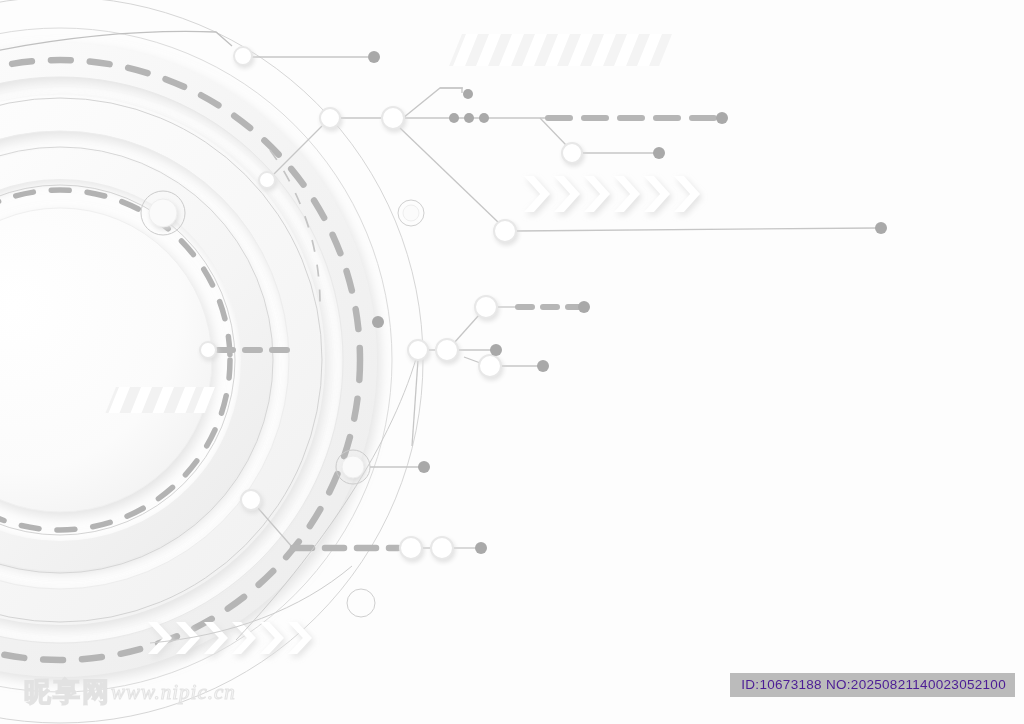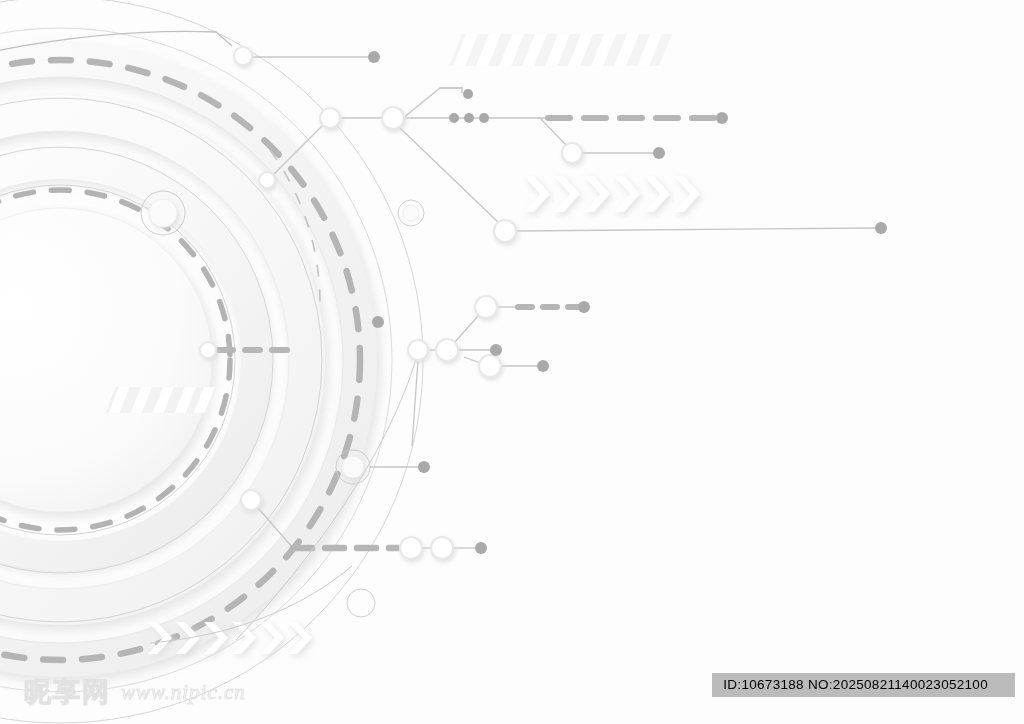--- a/index.html
+++ b/index.html
@@ -13,44 +13,44 @@
   #stage{
     position:absolute;left:0;top:0;width:1024px;height:724px;
     background:#fdfdfd;
     overflow:hidden;
   }
   #art{position:absolute;left:0;top:0;width:1024px;height:724px;display:block;}
 
   
   .wm-left{
     position:absolute;left:24px;bottom:14px;
-    display:flex;align-items:center;gap:10px;
+    display:flex;align-items:center;
     pointer-events:none;user-select:none;
   }
   .wm-left .cn{
     font-size:27px;font-weight:700;letter-spacing:2px;
     color:rgba(255,255,255,0.0);
     -webkit-text-stroke:1.3px #e2e2e2;
     font-family:"DejaVu Sans", sans-serif;
   }
   .wm-left .url{
     font-size:21px;font-style:italic;font-weight:400;letter-spacing:1px;
     color:rgba(255,255,255,0);
     -webkit-text-stroke:1.1px #e4e4e4;
     font-family:"Liberation Serif", serif;
   }
 
   
   .wm-id{
     position:absolute;right:9px;bottom:27px;
     background:#bbbbbb;
-    color:#000000;
+    color:#4c1d95;
     font-size:13.5px;
     letter-spacing:.3px;
-    padding:4px 27px 5px 11px;
+    padding:4px 9px 5px 11px;
     white-space:nowrap;
     font-family:"Liberation Sans", sans-serif;
     pointer-events:none;user-select:none;
   }
 </style>
 </head>
 <body>
 
 <div id="stage">
 

